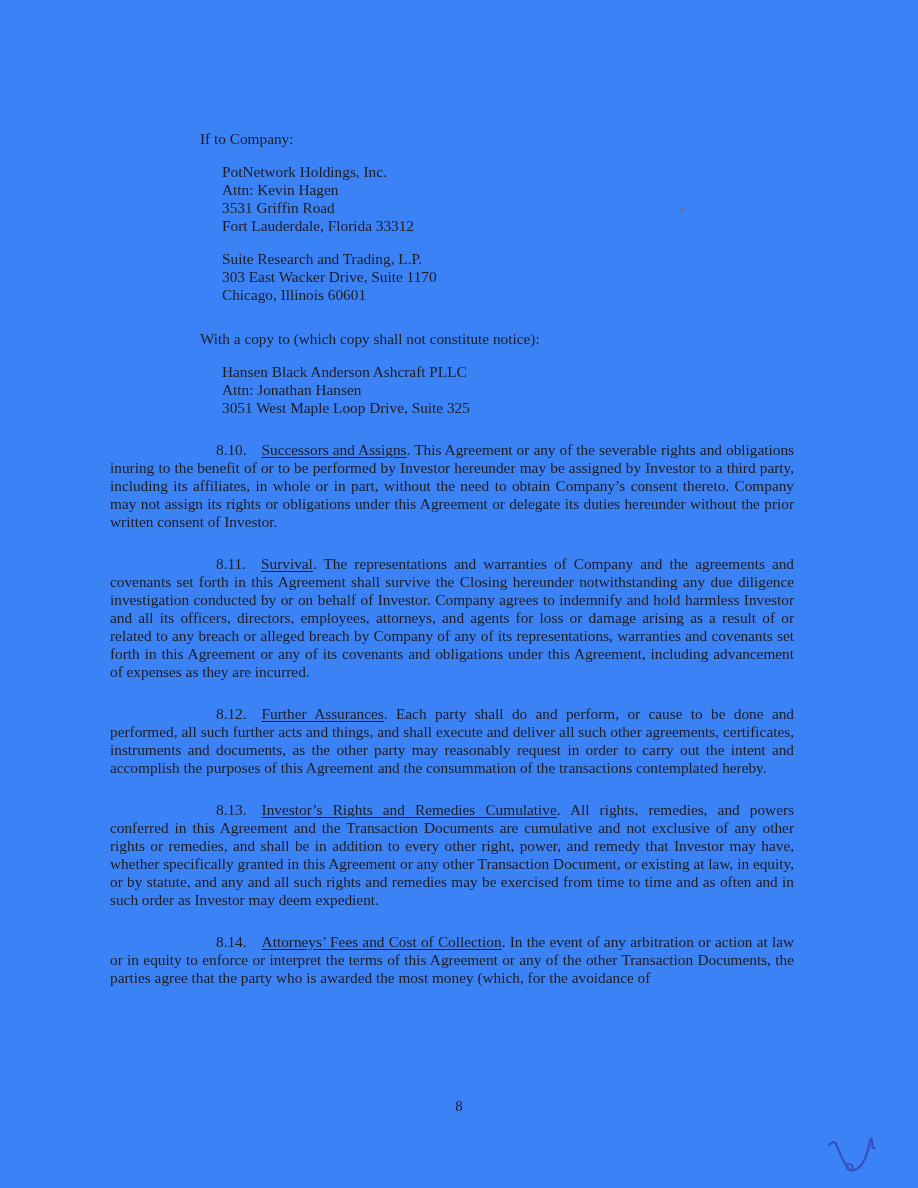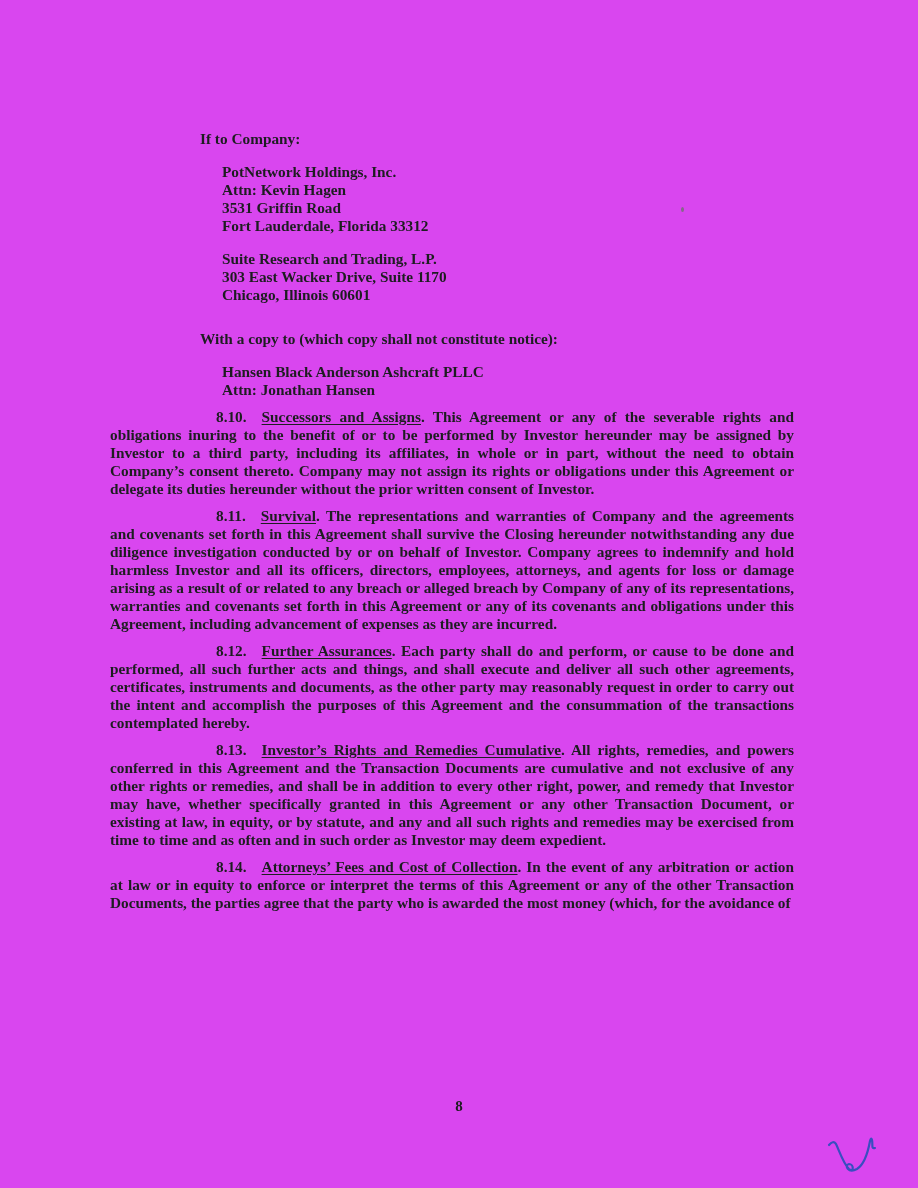--- a/index.html
+++ b/index.html
@@ -6,42 +6,41 @@
   html, body { background: #ffffff; }
   body {
     width: 918px; height: 1188px;
     font-family: "Liberation Serif", "DejaVu Serif", serif;
     color: #1d1d20;
     position: relative;
     overflow: hidden;
   }
   .page {
     position: absolute; inset: 0;
-    background: #d946ef;
-    font-weight: bold;
+    background: #3b82f6;
   }
   .content {
     position: absolute;
     left: 110px; top: 0;
     width: 684px;
     padding-top: 130px;
     font-size: 15.3px;
     line-height: 18px;
   }
   .notice-label {
     margin-left: 90px;
     margin-top: 26px;
   }
   .notice-label.first { margin-top: 0; }
   .address {
     margin-left: 112px;
     margin-top: 15px;
   }
   .section {
-    margin-top: 9px;
+    margin-top: 24px;
     text-align: justify;
     text-indent: 106px;
   }
   .sec-num { margin-right: 15px; }
   .sec-title { text-decoration: underline; text-underline-offset: 2px; }
   .page-number {
     position: absolute;
     left: 0; right: 0;
     top: 1098px;
     text-align: center;
@@ -81,20 +80,21 @@
     <div class="address">
       <p>Suite Research and Trading, L.P.</p>
       <p>303 East Wacker Drive, Suite 1170</p>
       <p>Chicago, Illinois 60601</p>
     </div>
 
     <p class="notice-label">With a copy to (which copy shall not constitute notice):</p>
     <div class="address">
       <p>Hansen Black Anderson Ashcraft PLLC</p>
       <p>Attn: Jonathan Hansen</p>
+      <p>3051 West Maple Loop Drive, Suite 325</p>
     </div>
 
     <p class="section"><span class="sec-num">8.10.</span><span class="sec-title">Successors and Assigns</span><span class="sec-body">. This Agreement or any of the severable rights and obligations inuring to the benefit of or to be performed by Investor hereunder may be assigned by Investor to a third party, including its affiliates, in whole or in part, without the need to obtain Company’s consent thereto. Company may not assign its rights or obligations under this Agreement or delegate its duties hereunder without the prior written consent of Investor.</span></p>
 
     <p class="section"><span class="sec-num">8.11.</span><span class="sec-title">Survival</span><span class="sec-body">. The representations and warranties of Company and the agreements and covenants set forth in this Agreement shall survive the Closing hereunder notwithstanding any due diligence investigation conducted by or on behalf of Investor. Company agrees to indemnify and hold harmless Investor and all its officers, directors, employees, attorneys, and agents for loss or damage arising as a result of or related to any breach or alleged breach by Company of any of its representations, warranties and covenants set forth in this Agreement or any of its covenants and obligations under this Agreement, including advancement of expenses as they are incurred.</span></p>
 
     <p class="section"><span class="sec-num">8.12.</span><span class="sec-title">Further Assurances</span><span class="sec-body">. Each party shall do and perform, or cause to be done and performed, all such further acts and things, and shall execute and deliver all such other agreements, certificates, instruments and documents, as the other party may reasonably request in order to carry out the intent and accomplish the purposes of this Agreement and the consummation of the transactions contemplated hereby.</span></p>
 
     <p class="section"><span class="sec-num">8.13.</span><span class="sec-title">Investor’s Rights and Remedies Cumulative</span><span class="sec-body">. All rights, remedies, and powers conferred in this Agreement and the Transaction Documents are cumulative and not exclusive of any other rights or remedies, and shall be in addition to every other right, power, and remedy that Investor may have, whether specifically granted in this Agreement or any other Transaction Document, or existing at law, in equity, or by statute, and any and all such rights and remedies may be exercised from time to time and as often and in such order as Investor may deem expedient.</span></p>
 

